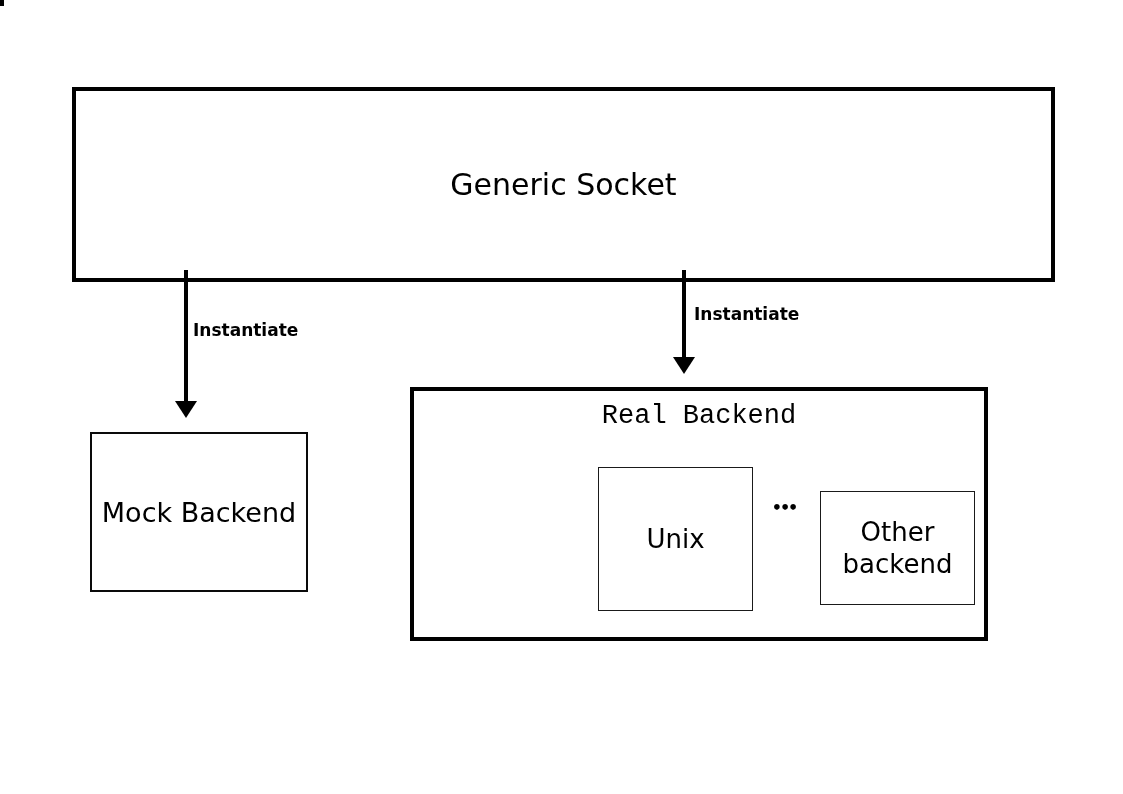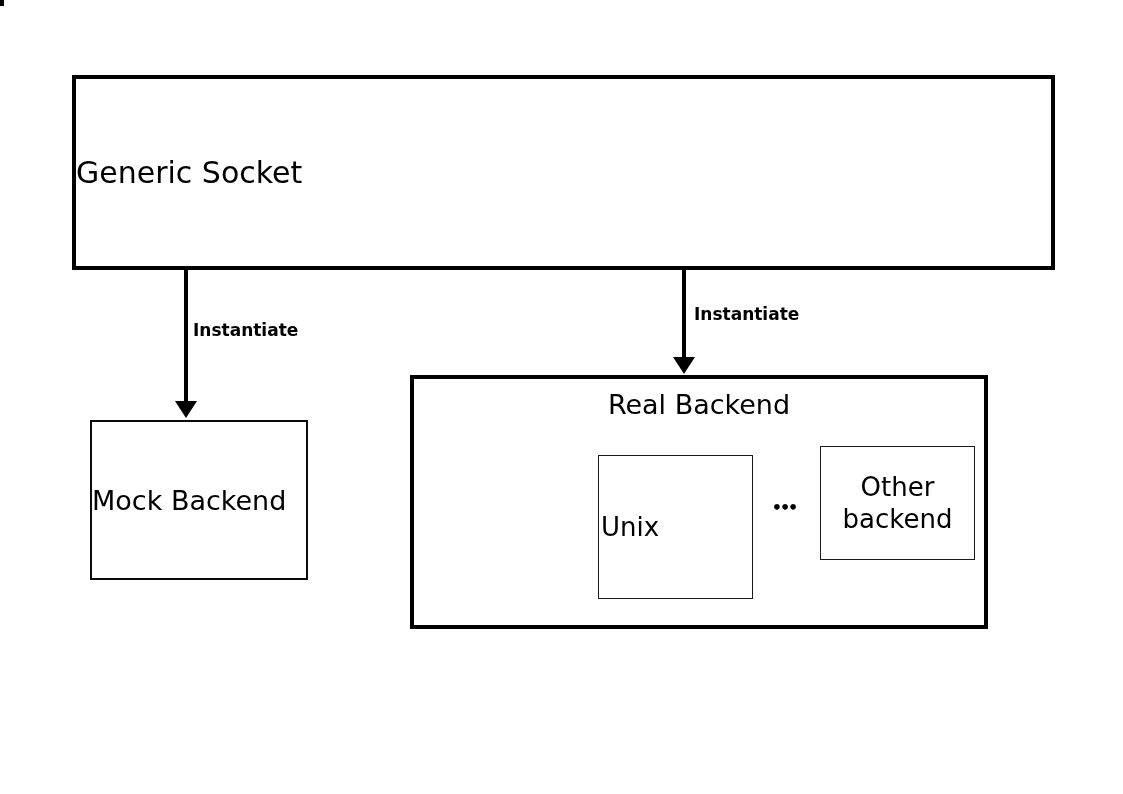--- a/index.html
+++ b/index.html
@@ -15,22 +15,23 @@
     font-family: "DejaVu Sans", "Liberation Sans", sans-serif;
     color: #000000;
     overflow: hidden;
   }
   .node {
     position: absolute;
     box-sizing: border-box;
     background: #ffffff;
     display: flex;
     align-items: center;
-    justify-content: flex-start;
+    justify-content: center;
     text-align: center;
+    margin-top: 12px;
   }
   .node-generic {
     left: 72px; top: 75px;
     width: 983px; height: 195px;
     border: 4px solid #000000;
     font-size: 30px;
     font-weight: 500;
   }
   .node-mock {
     left: 90px; top: 420px;
@@ -43,31 +44,32 @@
     left: 410px; top: 375px;
     width: 578px; height: 254px;
     border: 4px solid #000000;
     display: block;
   }
   .real-title {
     margin-top: 10px;
     text-align: center;
     font-size: 27px;
     font-weight: 500;
+    font-family: Liberation Mono, monospace;
   }
   .node-inner {
     border: 1.5px solid #1a1a1a;
     font-size: 26px;
     font-weight: 500;
     line-height: 1.25;
     padding: 2px;
   }
   .node-zmq   { left: 418px; top: 456px; width: 154px; height: 116px; }
   .node-unix  { left: 598px; top: 455px; width: 155px; height: 144px; }
-  .node-other { left: 820px; top: 446px; width: 155px; height: 114px; }
+  .node-other { left: 820px; top: 479px; width: 155px; height: 114px; }
   .ellipsis {
     position: absolute;
     left: 762px; top: 498px;
     width: 44px;
     text-align: center;
     font-size: 16px;
     font-weight: 700;
     letter-spacing: -2px;
     color: #000000;
   }

